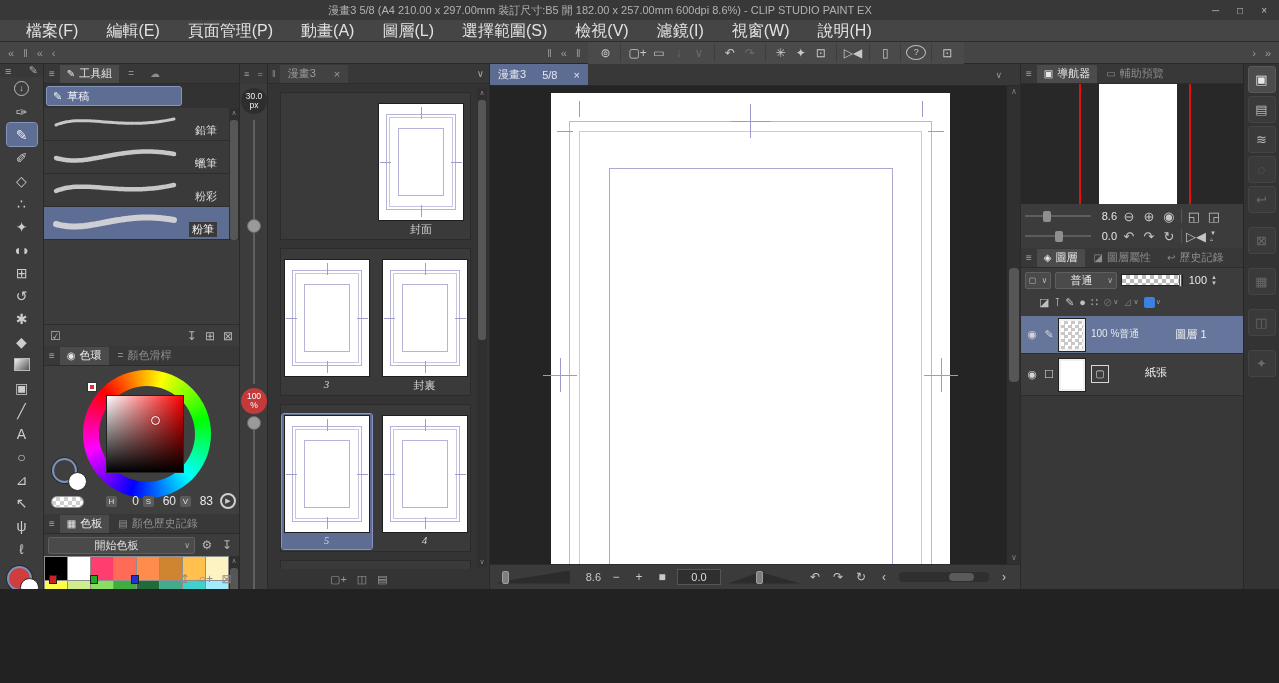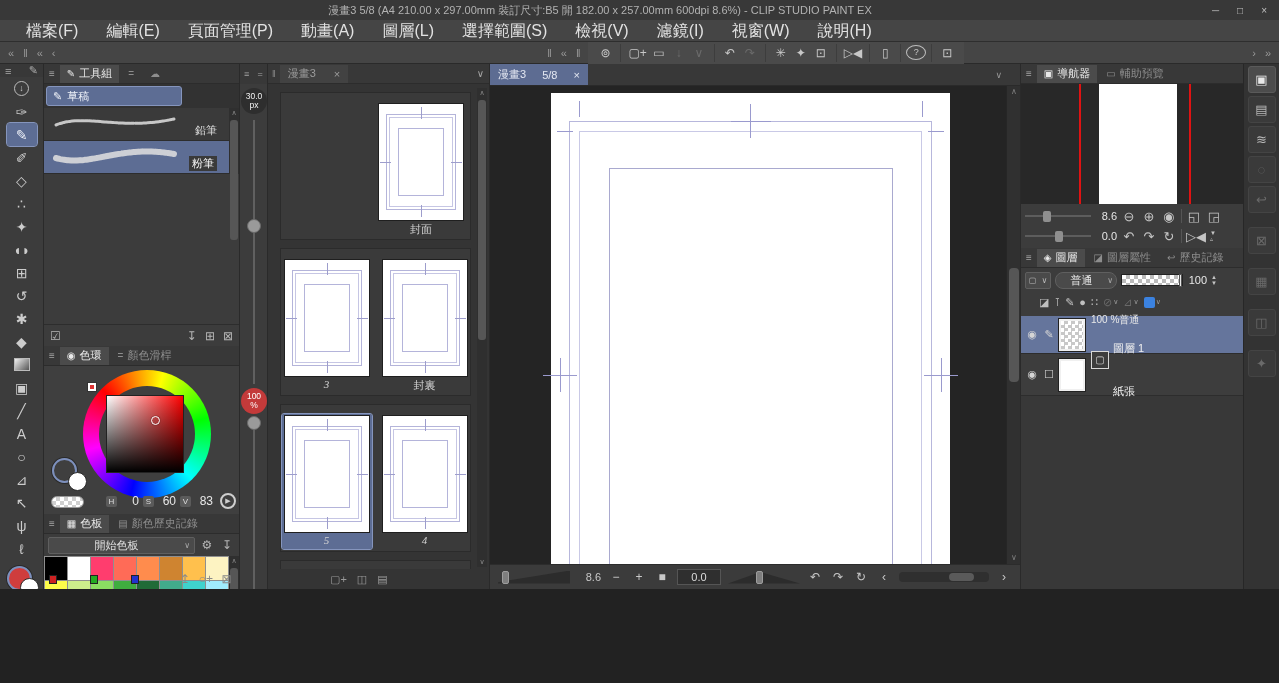--- a/index.html
+++ b/index.html
@@ -165,42 +165,42 @@
   .ntrack .nh{position:absolute;top:1px;width:8px;height:11px;background:#8f8f8f;border-radius:2px;}
   .nval{min-width:22px;text-align:right;color:#e5e5e5;font-size:11px;}
   .nic{min-width:16px;text-align:center;color:#c5c5c5;font-size:13px;}
   .nsep{width:1px;height:14px;background:#555;}
   .twotri{display:flex;flex-direction:column;font-size:6px;line-height:6px;color:#c5c5c5;}
 
   
   #layerp{position:absolute;left:1020px;top:248px;width:223px;bottom:0;background:#3c3c3c;border-left:1px solid #2a2a2a;}
   #blendrow{height:24px;display:flex;align-items:center;gap:4px;padding:2px 4px;}
   #blend-combo-sq{width:26px;height:17px;background:#4a4a4a;border:1px solid #5f5f5f;border-radius:2px;display:flex;align-items:center;justify-content:space-around;color:#bbb;font-size:8px;}
-  #blend-select{width:62px;height:17px;background:#4a4a4a;border:1px solid #5f5f5f;border-radius:8px;display:flex;align-items:center;color:#e5e5e5;}
+  #blend-select{width:62px;height:17px;background:#4a4a4a;border:1px solid #5f5f5f;border-radius:2px;display:flex;align-items:center;color:#e5e5e5;}
   #blend-select .txt{flex:1;text-align:center;font-size:11px;}
   #blend-select .cv{font-size:8px;color:#aaa;padding-right:3px;}
   #opbar{width:62px;height:12px;border:1px solid #222;background:conic-gradient(#bbb 25%,#fff 0 50%,#bbb 0 75%,#fff 0);background-size:8px 8px;position:relative;}
   #opbar .nh{position:absolute;right:0;top:-1px;width:3px;height:13px;background:#e8e8e8;border:1px solid #555;}
   #opval{min-width:20px;text-align:right;color:#e8e8e8;font-size:11px;}
   #lockrow{height:20px;display:flex;align-items:center;gap:5px;padding:0 4px 0 18px;color:#c0c0c0;}
   #lockrow .lk{font-size:11px;display:flex;align-items:center;gap:1px;}
   #lockrow .lk.disabled{color:#696969;}
   #lockrow .cv{font-size:7px;color:#9a9a9a;}
   #lockrow .csq{width:11px;height:11px;border-radius:2px;}
   #actionrow{height:22px;display:flex;align-items:center;gap:6px;padding:0 6px;color:#c0c0c0;}
   #actionrow .sp{flex:1;}
   #actionrow .ai{font-size:12px;}
   #layer-list{position:absolute;left:0;top:68px;right:0;bottom:0;background:#383838;}
   .lrow{display:flex;align-items:center;height:38px;background:#3d3d3d;border-bottom:1px solid #2d2d2d;padding:0 2px;}
   .lrow.sel{background:#65759c;}
   .lrow .eye{width:18px;text-align:center;color:#d5d5d5;font-size:11px;}
   .lrow .ed{width:16px;text-align:center;color:#d5d5d5;font-size:11px;}
   .lthumb{width:26px;height:32px;border:2px solid #f0f0f0;outline:1px solid #222;margin:0 6px 0 2px;background:#fff;}
   .lthumb.checker{background:conic-gradient(#c8c8c8 25%,#fff 0 50%,#c8c8c8 0 75%,#fff 0);background-size:7px 7px;}
-  .ltext{display:flex;flex-direction:column;justify-content:center;gap:14px;}
+  .ltext{display:flex;flex-direction:row;justify-content:center;gap:14px;}
   .ltext .l1{font-size:10px;color:#e8e8e8;}
   .ltext .l2{font-size:11px;color:#f0f0f0;padding-left:22px;}
   .paperbadge{width:18px;height:18px;border:1px solid #d8d8d8;background:#3d3d3d;color:#d8d8d8;font-size:10px;text-align:center;line-height:16px;margin-bottom:1px;}
   .lrow.paper{height:42px;}
 
   
   #dock{position:absolute;left:1243px;top:64px;width:36px;bottom:0;background:#333333;border-left:1px solid #272727;display:flex;flex-direction:column;align-items:center;padding-top:2px;gap:3px;}
   .dock-btn{width:28px;height:27px;border:1px solid #444;border-radius:3px;background:#3a3a3a;color:#b9b9b9;font-size:13px;display:flex;align-items:center;justify-content:center;}
   .dock-btn.active{background:#4c4c4c;border-color:#5a5a5a;color:#e8e8e8;}
   .dock-btn.disabled{color:#6a6a6a;}
@@ -381,20 +381,32 @@
         <span>✎</span>
         <span>草稿</span>
       </span>
     </div>
     <div id="brush-list">
         <div class="brush-row">
           <svg viewBox="0 0 130 26" width="130" height="26">
             <path d="M6 16 C 35 4, 70 22, 124 10" fill="none" stroke="#e0e0e0" stroke-width="3" stroke-linecap="round" opacity="0.85" stroke-dasharray="3 1.2"></path>
           </svg>
           <span class="lbl">鉛筆</span>
+        </div>
+        <div class="brush-row">
+          <svg viewBox="0 0 130 26" width="130" height="26">
+            <path d="M6 16 C 40 26, 70 2, 124 12" fill="none" stroke="#e0e0e0" stroke-width="4.5" stroke-linecap="round" opacity="0.85" stroke-dasharray="3 1.2"></path>
+          </svg>
+          <span class="lbl">蠟筆</span>
+        </div>
+        <div class="brush-row">
+          <svg viewBox="0 0 130 26" width="130" height="26">
+            <path d="M6 16 C 35 4, 70 22, 124 10" fill="none" stroke="#e0e0e0" stroke-width="4.5" stroke-linecap="round" opacity="0.85" stroke-dasharray="3 1.2"></path>
+          </svg>
+          <span class="lbl">粉彩</span>
         </div>
         <div class="brush-row sel">
           <svg viewBox="0 0 130 26" width="130" height="26">
             <path d="M6 16 C 40 26, 70 2, 124 12" fill="none" stroke="#e0e0e0" stroke-width="6" stroke-linecap="round" opacity="0.85" stroke-dasharray="3 1.2"></path>
           </svg>
           <span class="lbl">粉筆</span>
         </div>
         <div class="vsb">
           <span class="ar art">∧</span>
           <span class="ar arb">∨</span>

